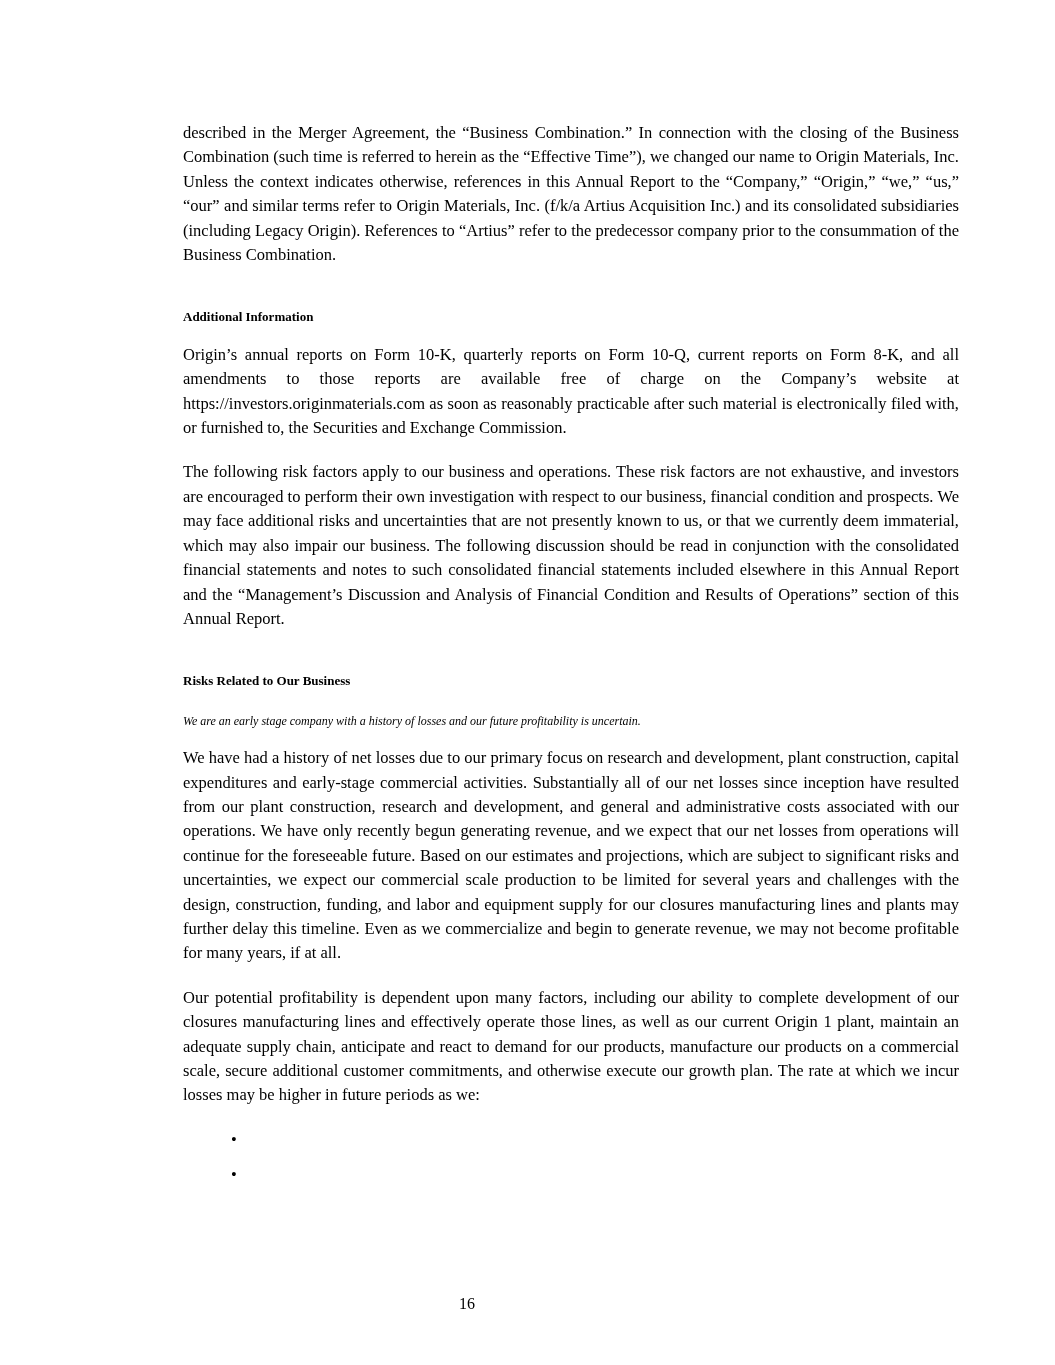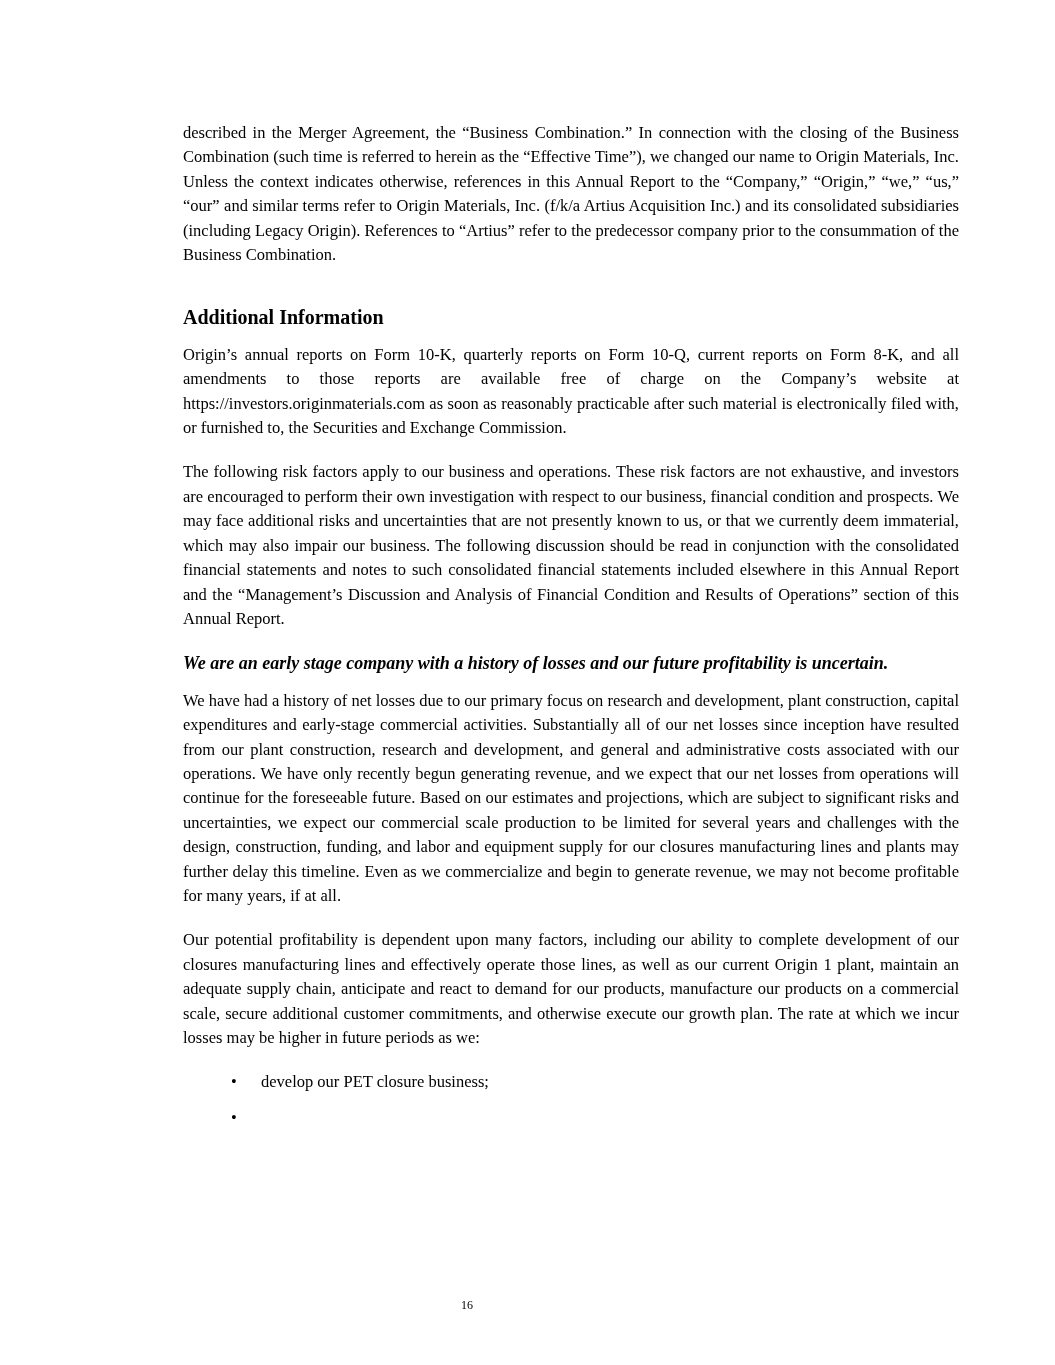--- a/index.html
+++ b/index.html
@@ -22,29 +22,29 @@
     position: relative;
     margin-left: 43px;
   }
   .para {
     font-size: 16.5px;
     line-height: 24.4px;
     text-align: justify;
     margin: 0 0 20px 0;
   }
   .heading {
-    font-size: 20px;
+    font-size: 13px;
     line-height: 24.4px;
     font-weight: bold;
     margin: 38px 0 13px 0;
   }
   .heading-italic {
-    font-size: 18px;
+    font-size: 12px;
     line-height: 24.4px;
-    font-weight: bold;
+    font-weight: normal;
     font-style: italic;
     margin: 15px 0 13px 0;
   }
   .bullet-list {
     margin: 0;
     padding: 0;
   }
   .bullet-item {
     display: flex;
     font-size: 16.5px;
@@ -59,48 +59,48 @@
   }
   .bullet-text {
     flex: 1 1 auto;
   }
   .page-number {
     position: absolute;
     left: 0;
     bottom: 52px;
     width: 848px;
     text-align: center;
-    font-size: 12px;
+    font-size: 16px;
   }
 </style>
 </head>
 <body>
 
 <div class="page">
 
   <p class="para">described in the Merger Agreement, the “Business Combination.” In connection with the closing of the Business Combination (such time is referred to herein as the “Effective Time”), we changed our name to Origin Materials, Inc. Unless the context indicates otherwise, references in this Annual Report to the “Company,” “Origin,” “we,” “us,” “our” and similar terms refer to Origin Materials, Inc. (f/k/a Artius Acquisition Inc.) and its consolidated subsidiaries (including Legacy Origin). References to “Artius” refer to the predecessor company prior to the consummation of the Business Combination.</p>
 
   <h3 class="heading">Additional Information</h3>
 
   <p class="para">Origin’s annual reports on Form 10-K, quarterly reports on Form 10-Q, current reports on Form 8-K, and all amendments to those reports are available free of charge on the Company’s website at https://investors.originmaterials.com as soon as reasonably practicable after such material is electronically filed with, or furnished to, the Securities and Exchange Commission.</p>
 
 
   <p class="para">The following risk factors apply to our business and operations. These risk factors are not exhaustive, and investors are encouraged to perform their own investigation with respect to our business, financial condition and prospects. We may face additional risks and uncertainties that are not presently known to us, or that we currently deem immaterial, which may also impair our business. The following discussion should be read in conjunction with the consolidated financial statements and notes to such consolidated financial statements included elsewhere in this Annual Report and the “Management’s Discussion and Analysis of Financial Condition and Results of Operations” section of this Annual Report.</p>
 
+  <h3 class="heading">Risks Related to Our Business</h3>
 
   <h4 class="heading-italic">We are an early stage company with a history of losses and our future profitability is uncertain.</h4>
 
   <p class="para">We have had a history of net losses due to our primary focus on research and development, plant construction, capital expenditures and early-stage commercial activities. Substantially all of our net losses since inception have resulted from our plant construction, research and development, and general and administrative costs associated with our operations. We have only recently begun generating revenue, and we expect that our net losses from operations will continue for the foreseeable future. Based on our estimates and projections, which are subject to significant risks and uncertainties, we expect our commercial scale production to be limited for several years and challenges with the design, construction, funding, and labor and equipment supply for our closures manufacturing lines and plants may further delay this timeline. Even as we commercialize and begin to generate revenue, we may not become profitable for many years, if at all.</p>
 
   <p class="para">Our potential profitability is dependent upon many factors, including our ability to complete development of our closures manufacturing lines and effectively operate those lines, as well as our current Origin 1 plant, maintain an adequate supply chain, anticipate and react to demand for our products, manufacture our products on a commercial scale, secure additional customer commitments, and otherwise execute our growth plan. The rate at which we incur losses may be higher in future periods as we:</p>
 
   <div class="bullet-list">
     <div class="bullet-item">
       <span class="bullet-glyph">•</span>
-      <span class="bullet-text">develop our PET closure business;</span>
     </div>
     <div class="bullet-item">
       <span class="bullet-glyph">•</span>
     </div>
   </div>
 
   <div class="page-number">16</div>
 
 </div>
 

